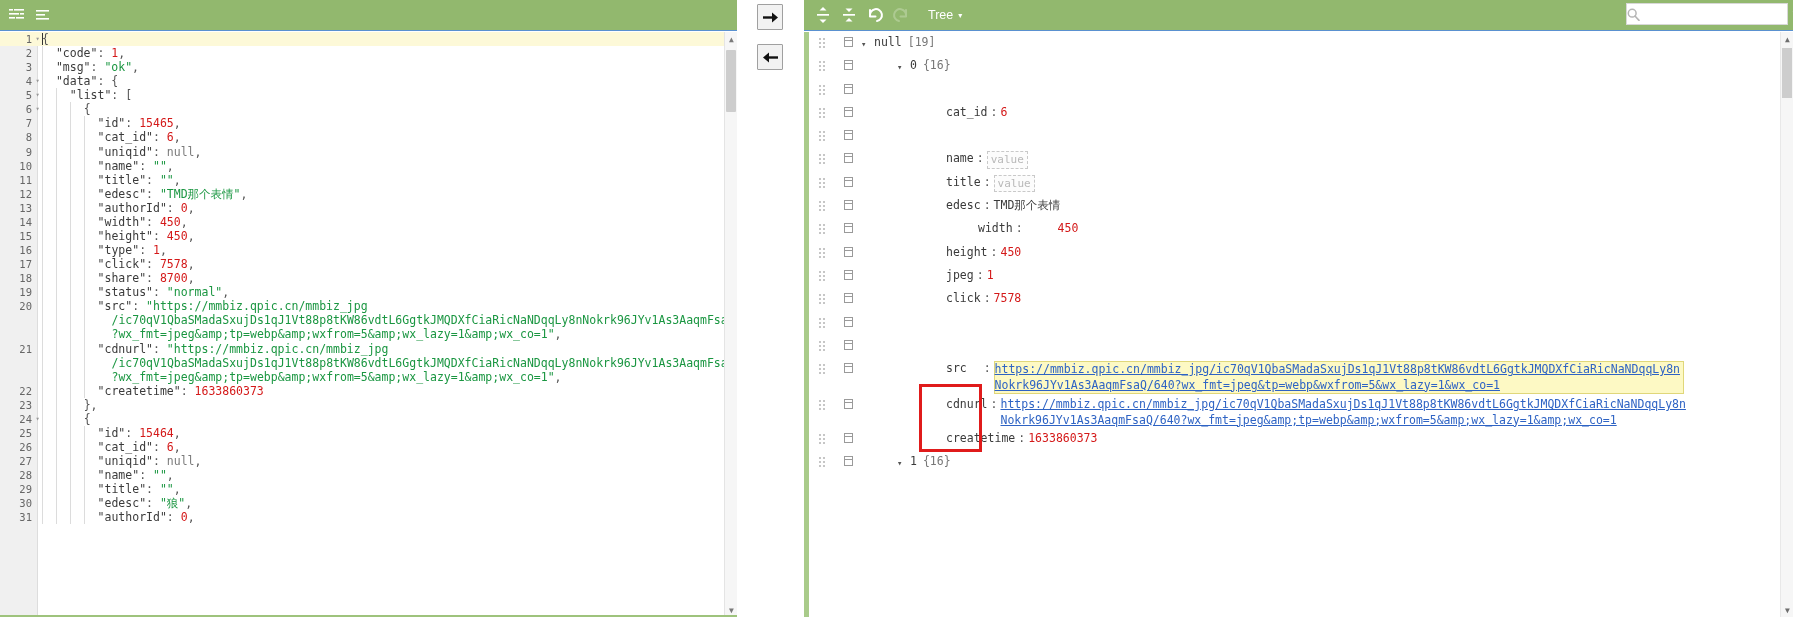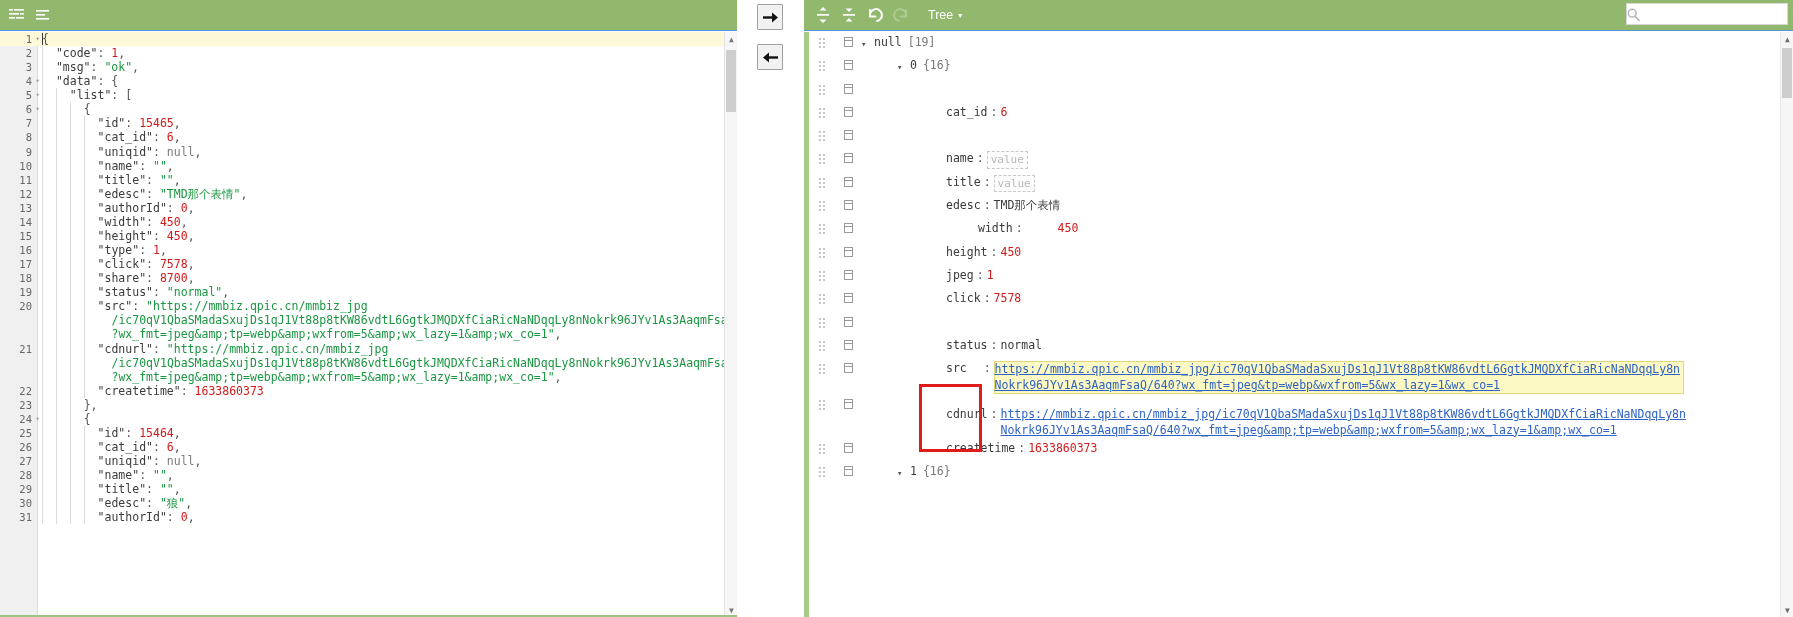--- a/index.html
+++ b/index.html
@@ -538,25 +538,20 @@
                 <rect x="4" y="0" width="2" height="2" fill="#c6c6c6"></rect>
                 <rect x="0" y="4" width="2" height="2" fill="#c6c6c6"></rect>
                 <rect x="4" y="4" width="2" height="2" fill="#c6c6c6"></rect>
                 <rect x="0" y="8" width="2" height="2" fill="#c6c6c6"></rect>
                 <rect x="4" y="8" width="2" height="2" fill="#c6c6c6"></rect>
               </svg>
             </div>
             <div class="chk">
               <span class="box"></span>
             </div>
-            <div class="tcell" style="padding-left: 72px;">
-              <span class="exp"></span>
-              <span><span class="tkey">status</span><span class="tsep">:</span></span>
-              <span class="tval-str">normal</span>
-            </div>
           </div>
           <div class="trow">
             <div class="drag-h">
               <svg width="7" height="10" viewBox="0 0 7 10">
                 <rect x="0" y="0" width="2" height="2" fill="#c6c6c6"></rect>
                 <rect x="4" y="0" width="2" height="2" fill="#c6c6c6"></rect>
                 <rect x="0" y="4" width="2" height="2" fill="#c6c6c6"></rect>
                 <rect x="4" y="4" width="2" height="2" fill="#c6c6c6"></rect>
                 <rect x="0" y="8" width="2" height="2" fill="#c6c6c6"></rect>
                 <rect x="4" y="8" width="2" height="2" fill="#c6c6c6"></rect>
@@ -578,21 +573,21 @@
                 <rect x="4" y="0" width="2" height="2" fill="#c6c6c6"></rect>
                 <rect x="0" y="4" width="2" height="2" fill="#c6c6c6"></rect>
                 <rect x="4" y="4" width="2" height="2" fill="#c6c6c6"></rect>
                 <rect x="0" y="8" width="2" height="2" fill="#c6c6c6"></rect>
                 <rect x="4" y="8" width="2" height="2" fill="#c6c6c6"></rect>
               </svg>
             </div>
             <div class="chk">
               <span class="box"></span>
             </div>
-            <div class="tcell" style="padding-left: 72px; margin-top: 10px;">
+            <div class="tcell" style="padding-left: 72px;">
               <span class="exp"></span>
               <span><span class="tkey">cdnurl</span><span class="tsep">:</span></span>
               <span class="tval-link" style="max-width: 690px; display: inline-block;">https://mmbiz.qpic.cn/mmbiz_jpg/ic70qV1QbaSMadaSxujDs1qJ1Vt88p8tKW86vdtL6GgtkJMQDXfCiaRicNaNDqqLy8nNokrk96JYv1As3AaqmFsaQ/640?wx_fmt=jpeg&amp;amp;tp=webp&amp;amp;wxfrom=5&amp;amp;wx_lazy=1&amp;amp;wx_co=1</span>
             </div>
           </div>
           <div class="trow">
             <div class="drag-h">
               <svg width="7" height="10" viewBox="0 0 7 10">
                 <rect x="0" y="0" width="2" height="2" fill="#c6c6c6"></rect>
                 <rect x="4" y="0" width="2" height="2" fill="#c6c6c6"></rect>

